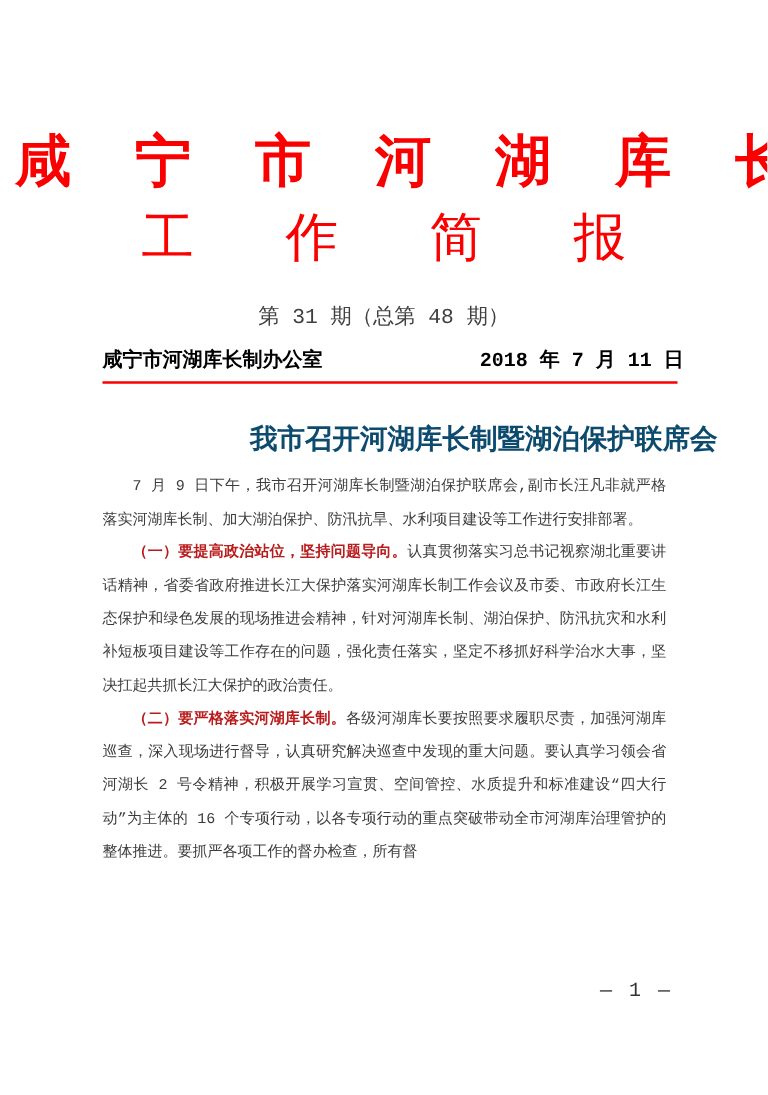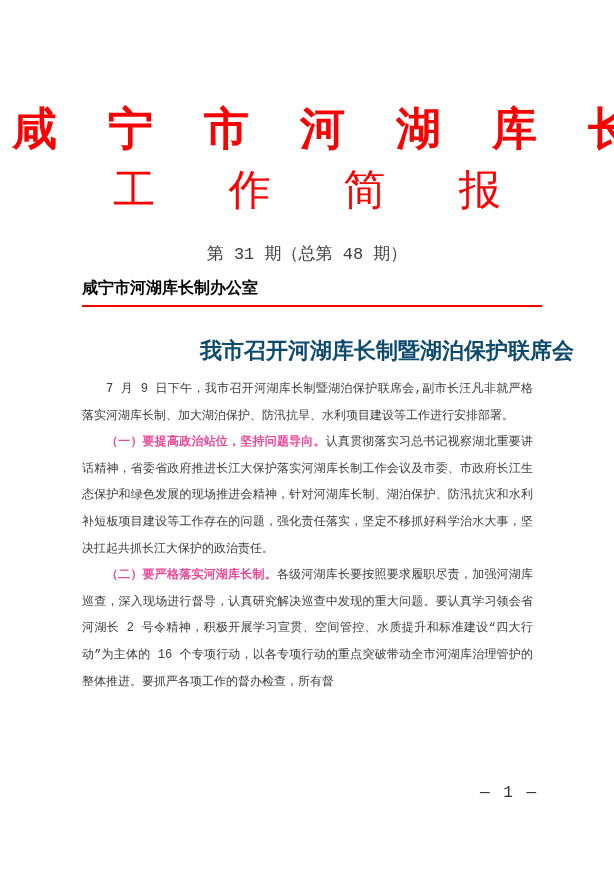--- a/index.html
+++ b/index.html
@@ -75,21 +75,21 @@
     text-align: justify;
     color: #3c3c3c;
   }
   .article-body p {
     margin: 0;
     padding: 0;
     text-indent: 2em;
   }
   .article-body .lead {
     font-weight: 700;
-    color: #ec4899;
+    color: #b91c1c;
   }
   .page-number {
     position: absolute;
     right: 76px;
     bottom: 74px;
     font-size: 16px;
     letter-spacing: 2px;
     color: #333333;
     white-space: nowrap;
   }
@@ -98,20 +98,21 @@
 <body>
 
 <div class="page">
 
   <header>
     <div class="masthead-title1">咸 宁 市 河 湖 库 长 制</div>
     <div class="masthead-title2">工 作 简 报</div>
     <div class="issue-line">第 31 期（总第 48 期）</div>
     <div class="meta-row">
       <span>咸宁市河湖库长制办公室</span>
+      <span>2018 年 7 月 11 日</span>
     </div>
     <div class="red-rule"></div>
   </header>
 
   <main>
     <h1 class="article-title">我市召开河湖库长制暨湖泊保护联席会</h1>
 
     <div class="article-body">
       <p><span class="lead"></span><span>7 月 9 日下午，我市召开河湖库长制暨湖泊保护联席会,副市长汪凡非就严格落实河湖库长制、加大湖泊保护、防汛抗旱、水利项目建设等工作进行安排部署。</span></p>
 

